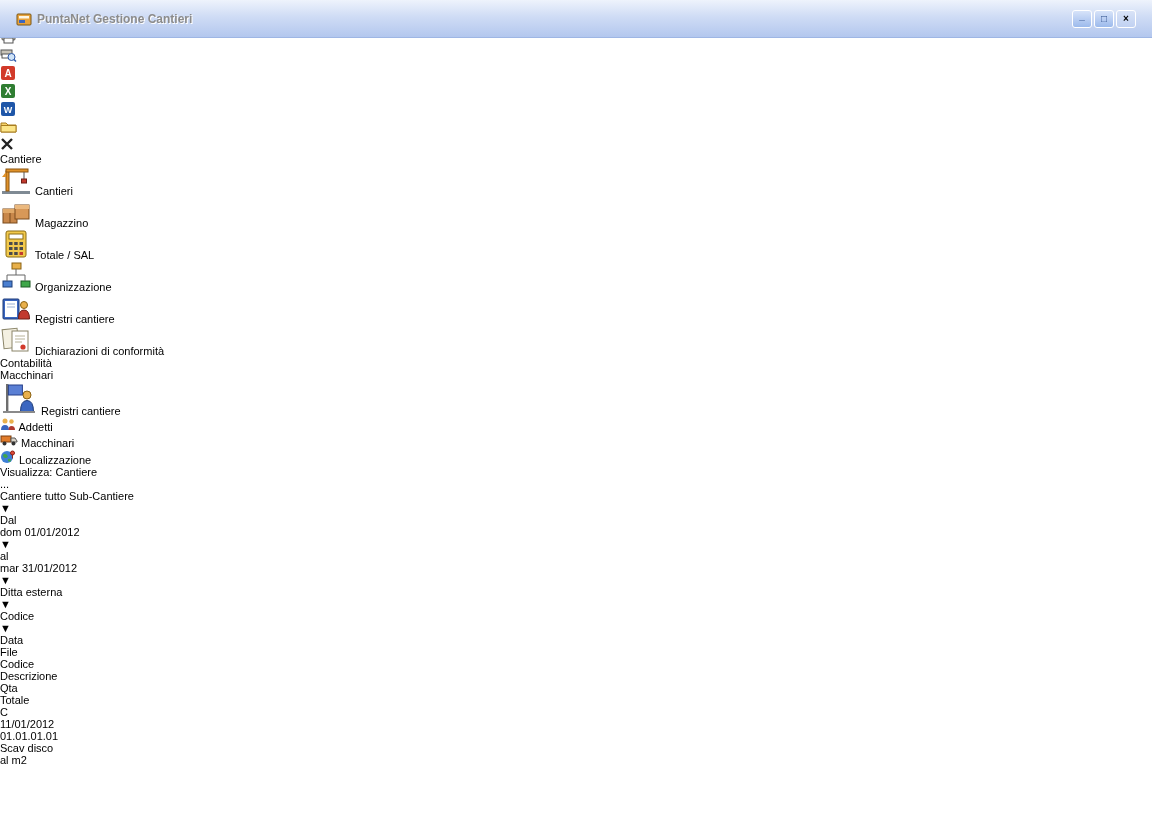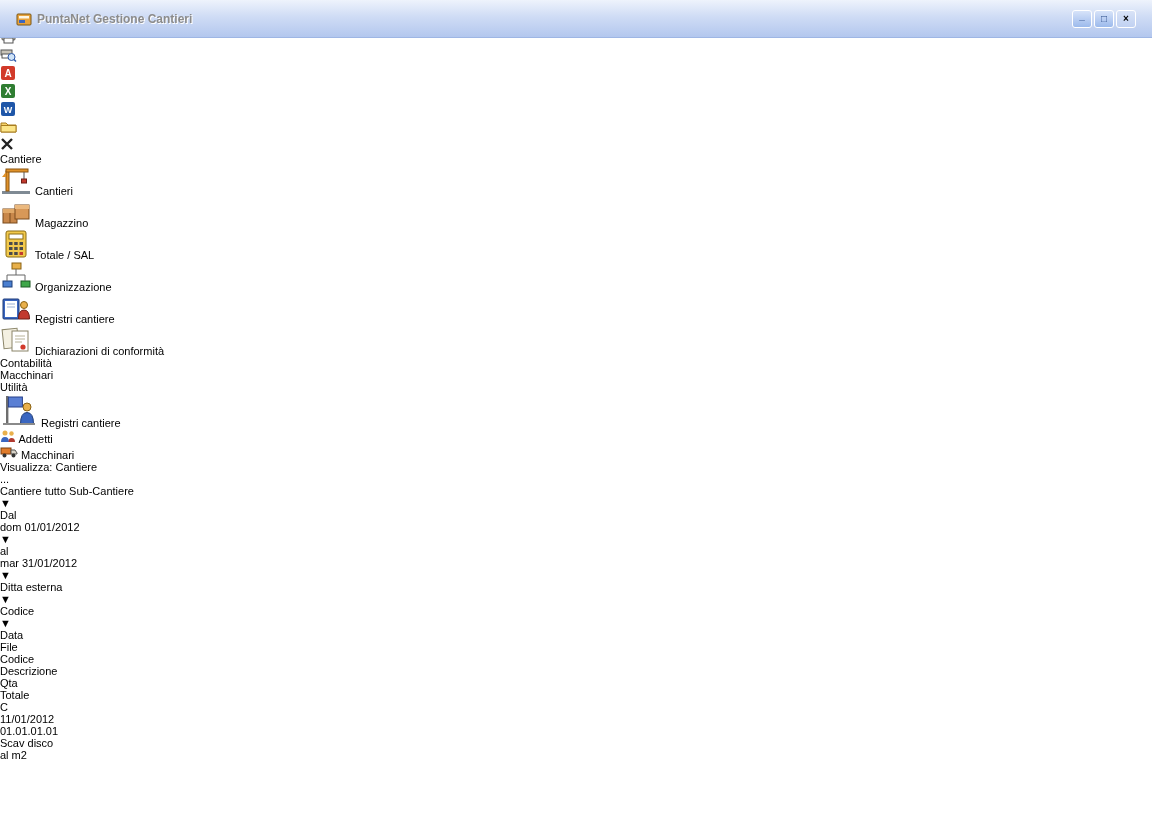--- a/index.html
+++ b/index.html
@@ -241,23 +241,20 @@
   <div class="side-bottom">
 
       <div class="sbottom-btn">
         <span>Contabilità</span>
       </div>
 
       <div class="sbottom-btn">
         <span>Macchinari</span>
       </div>
 
-      <div class="sbottom-btn">
-        <span>Utilità</span>
-      </div>
 
   </div>
 </div>
 
 <div class="main">
 
   <div class="page-header">
     <span><svg width="38" height="34">
           <rect x="6" y="3" width="2.4" height="28" fill="#6e6e6e"></rect>
           <rect x="8.4" y="4" width="14" height="10" fill="#5a7fd4" stroke="#27408a"></rect>
@@ -284,20 +281,30 @@
         <span><svg width="18" height="14">
             <rect x="1" y="3" width="10" height="6" fill="#e07b2a" stroke="#7c3f0e"></rect>
             <path d="M11 5 L15 5 L17 8 L17 9 L11 9 Z" fill="#d9d4c8" stroke="#555"></path>
             <circle cx="4.5" cy="10.5" r="2" fill="#333"></circle>
             <circle cx="13.5" cy="10.5" r="2" fill="#333"></circle>
           </svg></span>
         <span>Macchinari</span>
       </div>
 
 
+      <div class="ptab">
+        <span><svg width="16" height="15">
+            <circle cx="7" cy="8" r="6" fill="#3d7fd4"></circle>
+            <path d="M3 6 Q5 4 7 6 Q9 8 6 9 Q3 9 3 6 Z" fill="#3fa74a"></path>
+            <path d="M8 10 Q11 9 11 12 Q9 13 8 12 Z" fill="#3fa74a"></path>
+            <circle cx="12.5" cy="4" r="2" fill="#e04a3a" stroke="#8d1f14"></circle>
+            <rect x="12.1" y="5.5" width="0.9" height="4" fill="#8d1f14"></rect>
+          </svg></span>
+        <span>Localizzazione</span>
+      </div>
 
   </div>
 
   <div class="filters">
     <span class="fl" style="left:12px;top:7px">Visualizza:</span>
     <span class="fl" style="left:85px;top:7px">Cantiere</span>
     <input class="xinput" style="position: absolute; left: 155px; top: 4px; width: 262px;" readonly="" value="Realizzazione SS901 Catania">
     <div class="browse-btn" style="left:417px;top:4px">...</div>
     <div class="checkbox" style="left:452px;top:7px"></div>
     <span class="fl" style="left:470px;top:8px">Cantiere tutto</span>

